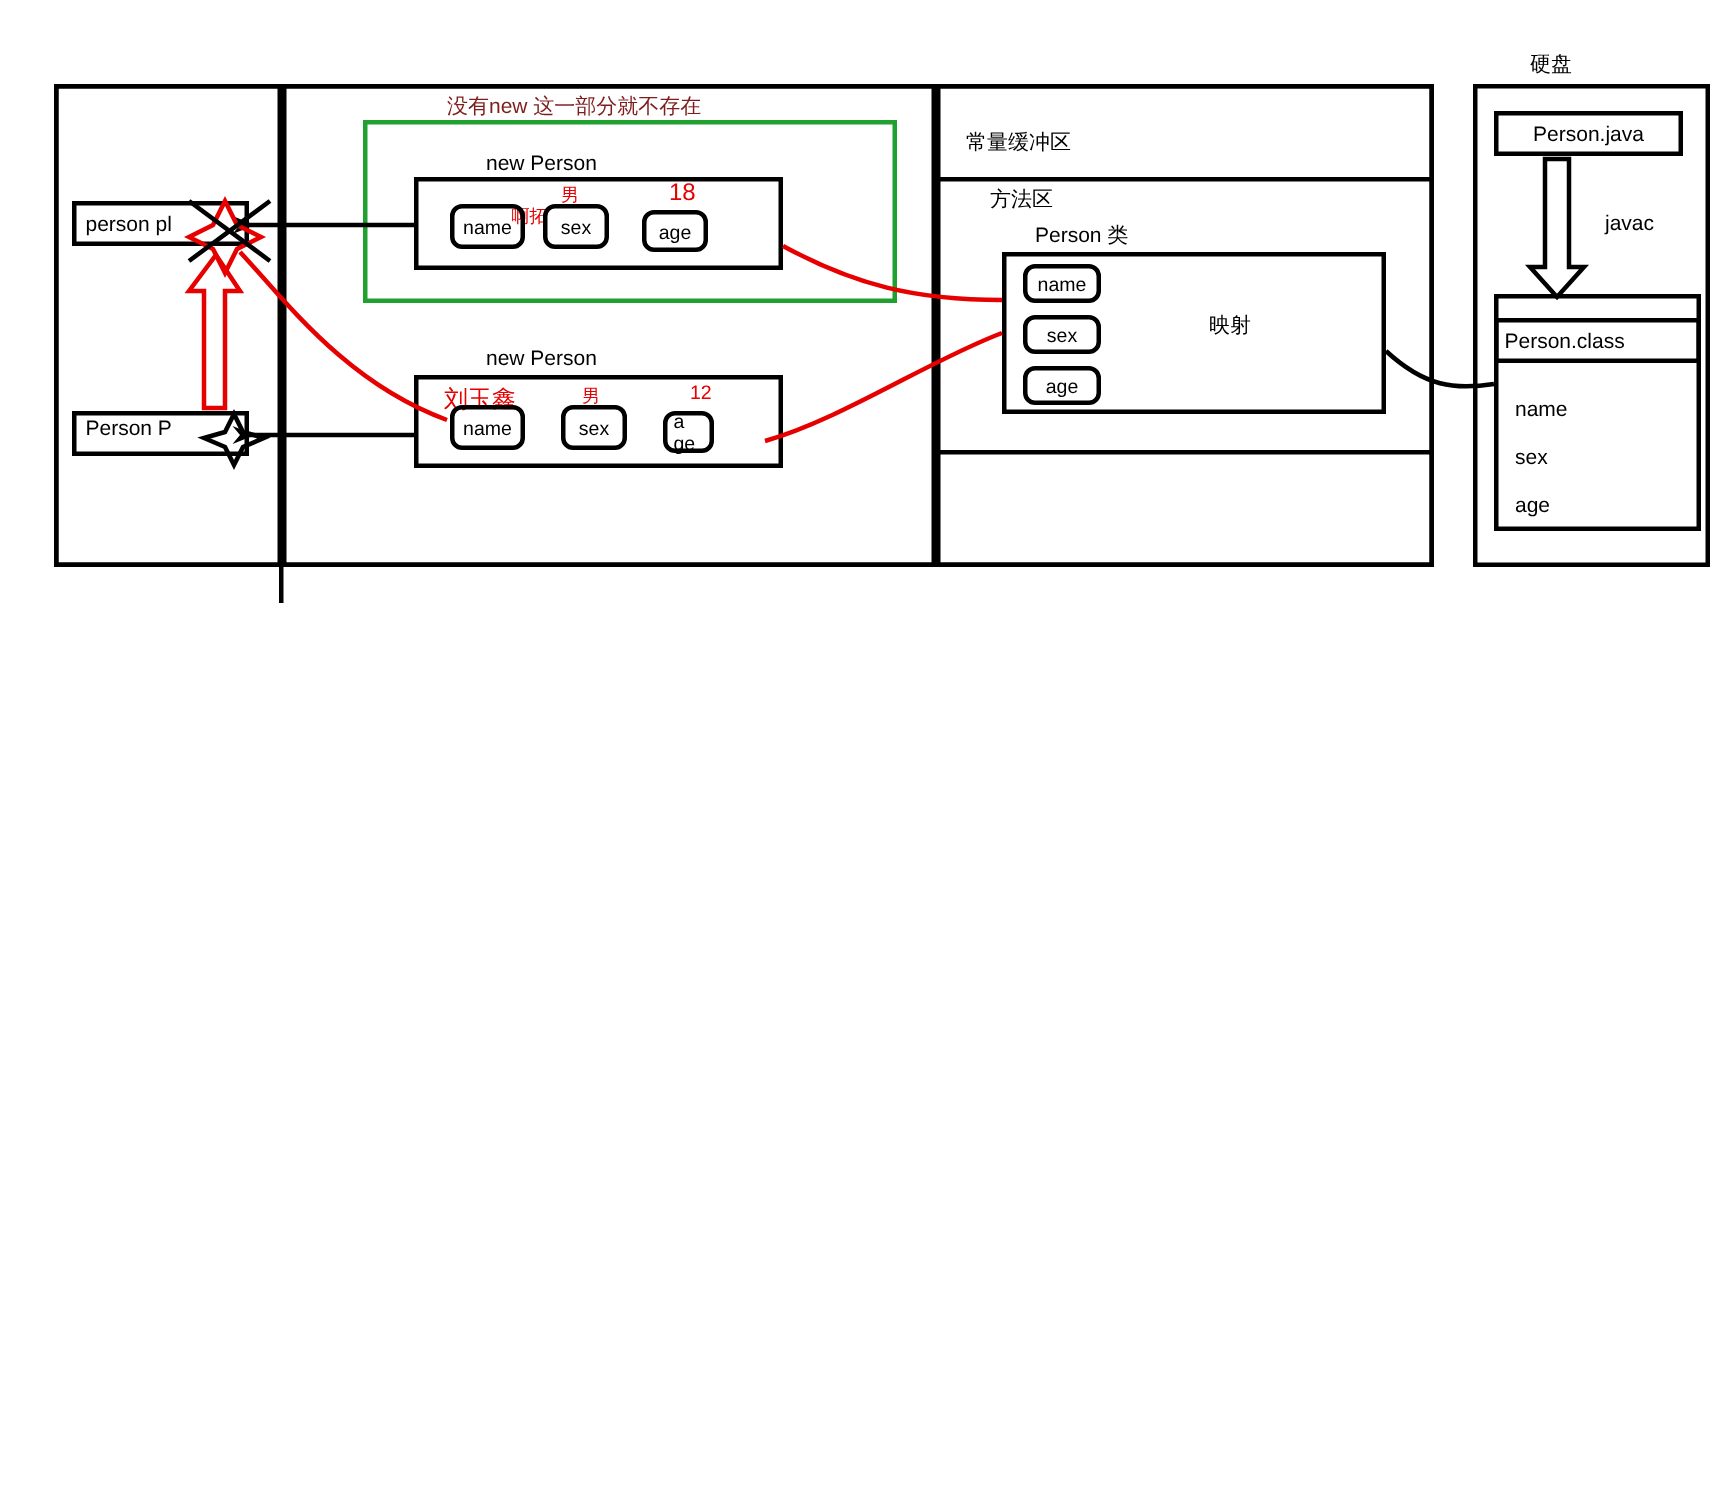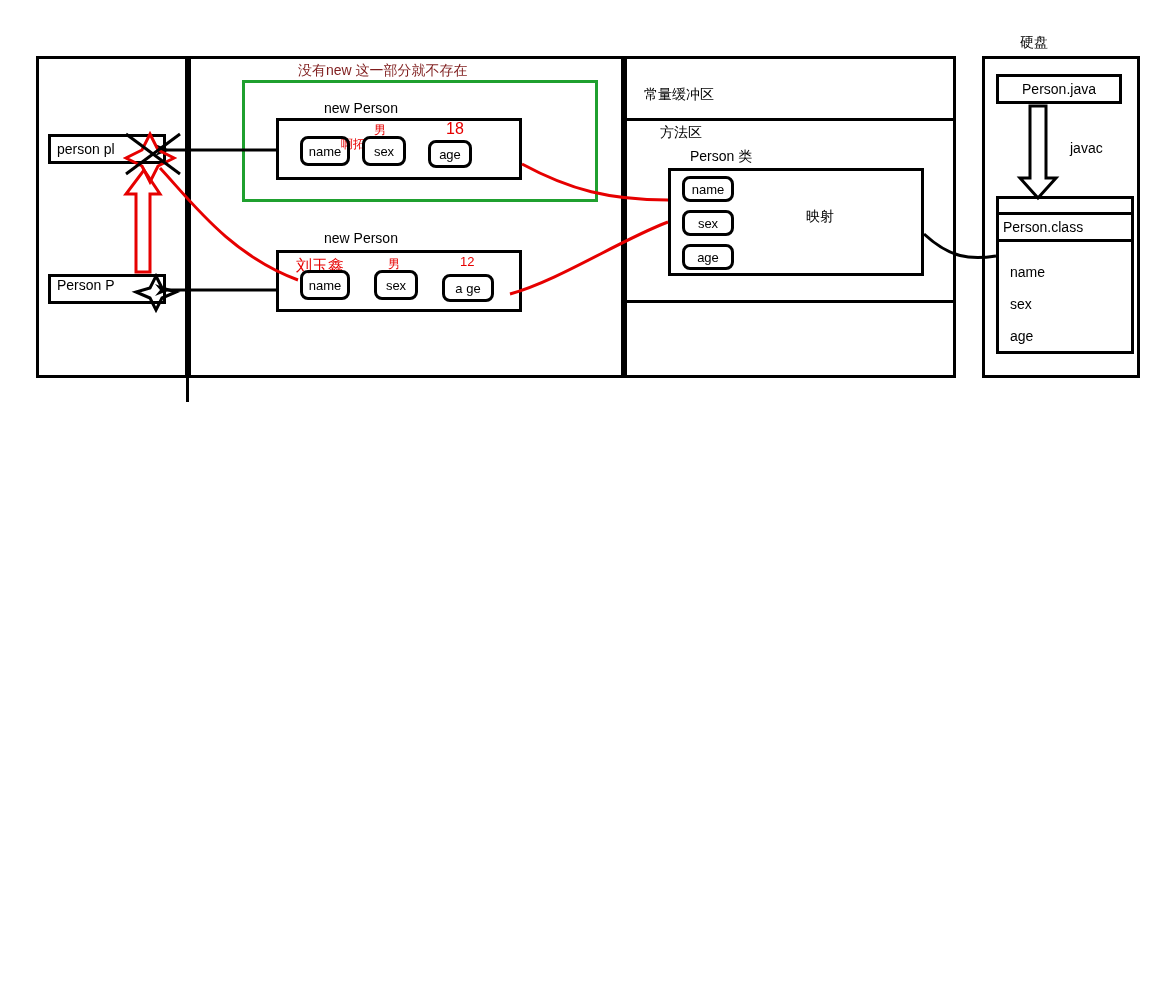--- a/index.html
+++ b/index.html
@@ -99,21 +99,21 @@
   <div class="field-box" style="left:300px; top:270px; width:50px; height:30px;">
     <span>name</span>
   </div>
 
   <div class="label red-text" style="left:388px; top:256px; font-size:12px;">男</div>
   <div class="field-box" style="left:374px; top:270px; width:44px; height:30px;">
     <span>sex</span>
   </div>
 
   <div class="label red-text" style="left:460px; top:254px; font-size:13px;">12</div>
-  <div class="field-box" style="left:442px; top:274px; width:52px; height:28px;">
+  <div class="field-box" style="left:442px; top:274px; width:34px; height:28px;">
     <span>a ge</span>
   </div>
 
   <div class="label" style="left:644px; top:86px;">常量缓冲区</div>
   <div style="position:absolute; left:626px; top:118px; width:328px; border-top:3px solid #000;"></div>
 
   <div class="label" style="left:660px; top:124px;">方法区</div>
   <div class="label" style="left:690px; top:148px;">Person 类</div>
 
   <div class="box" style="left:668px; top:168px; width:256px; height:108px;"></div>

